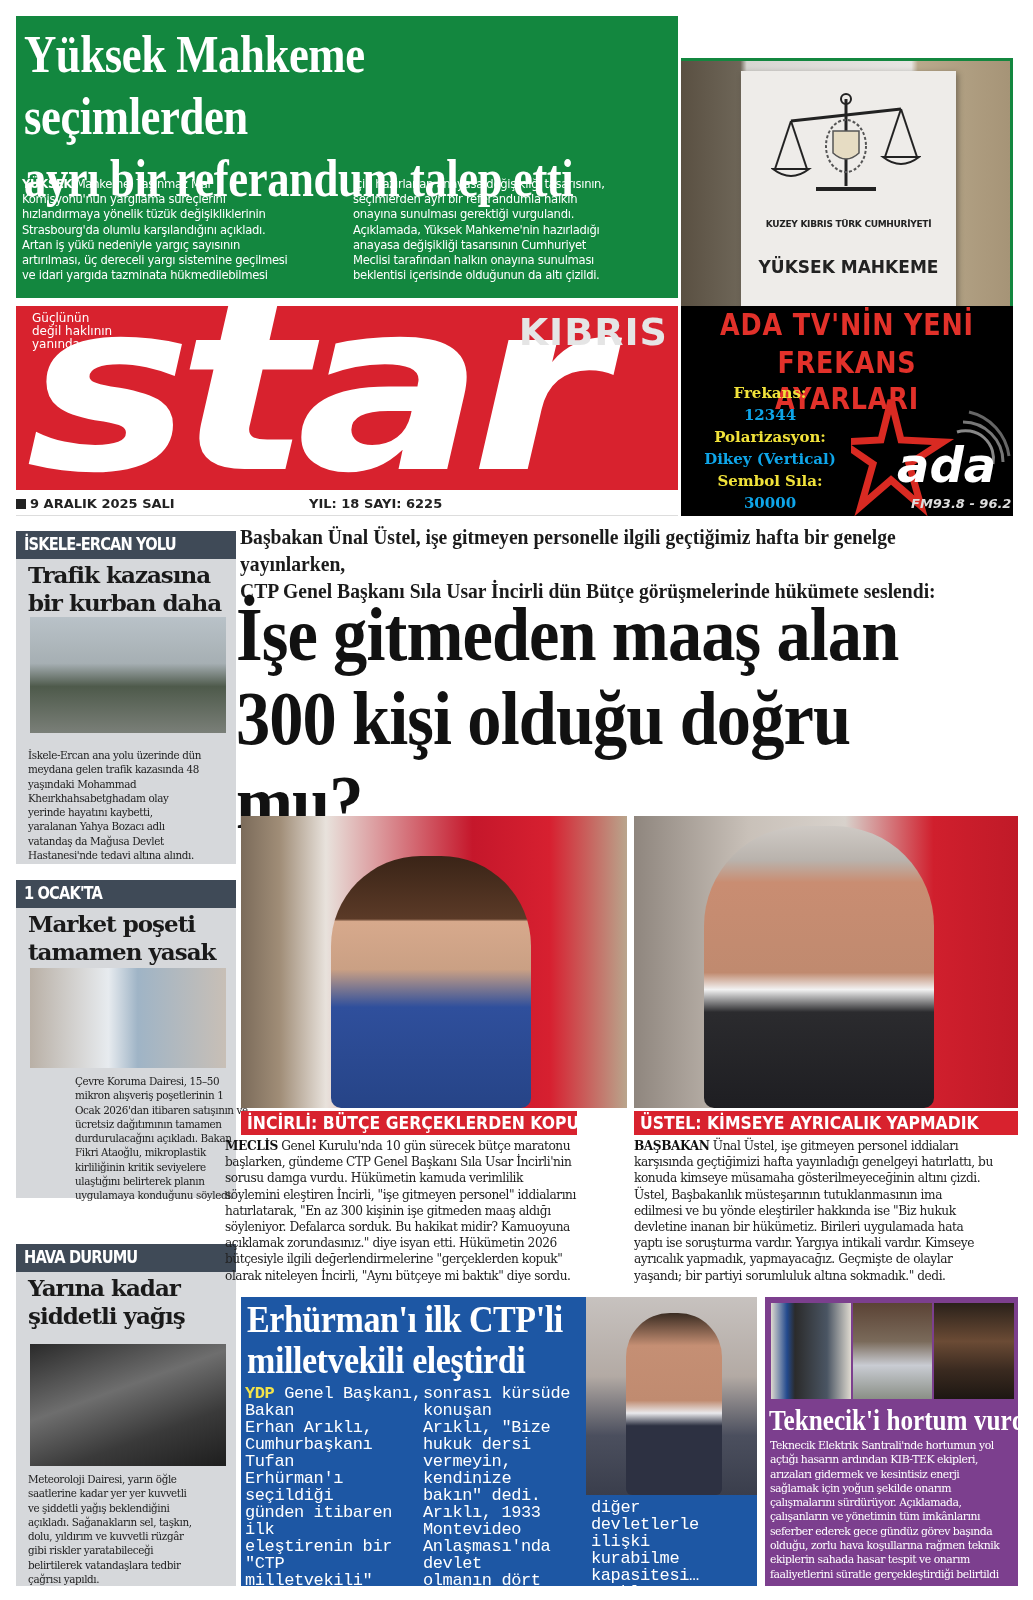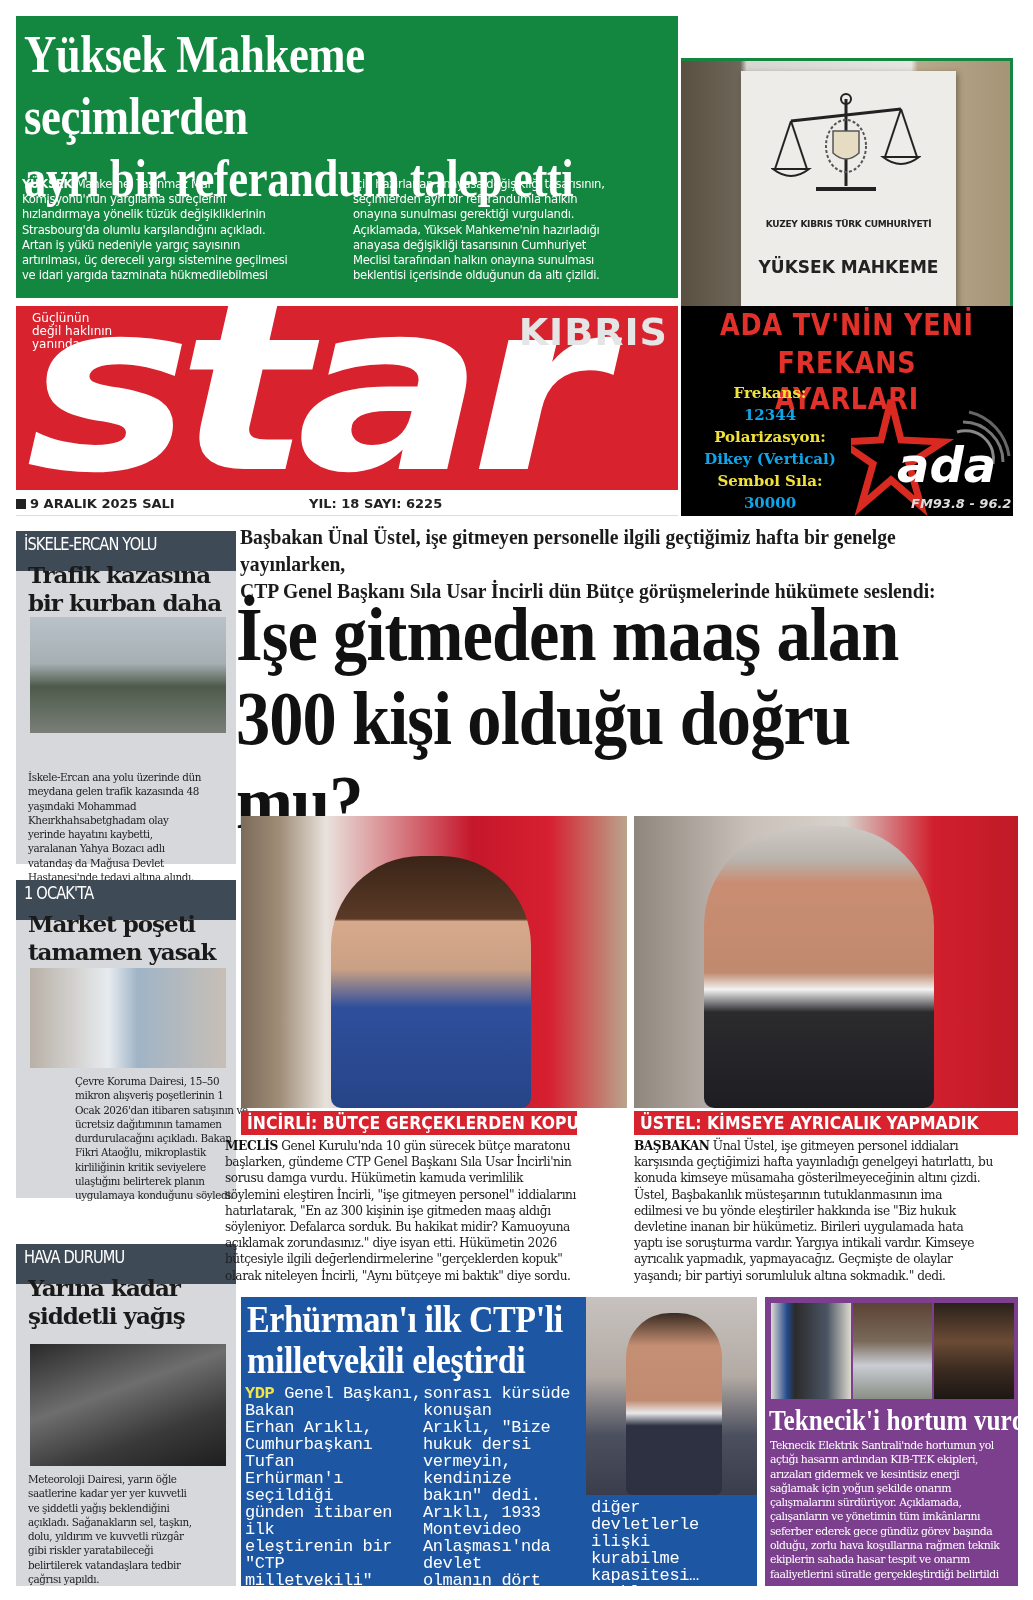--- a/index.html
+++ b/index.html
@@ -37,21 +37,21 @@
   #ada-ad .t1, #ada-ad .t2 { position: absolute; left: 0; width: 332px; text-align: center; color: #e2312a; font-family: "DejaVu Sans", sans-serif; font-weight: bold; font-size: 31px; letter-spacing: 1px; transform: scaleX(0.82); }
   #ada-ad .t1 { top: 0; }
   #ada-ad .t2 { top: 38px; }
   #ada-ad .info { position: absolute; left: 0; top: 76px; width: 178px; text-align: center; font-family: "DejaVu Serif", serif; font-weight: bold; font-size: 15px; line-height: 22px; }
   #ada-ad .lbl { color: #f1e23a; }
   #ada-ad .val { color: #0ea5e9; }
   #ada-ad .logo { position: absolute; left: 170px; top: 86px; width: 160px; height: 124px; }
 
   
   .side-box { position: absolute; left: 16px; width: 220px; background: #d6d8db; }
-  .side-box .tab { position: absolute; left: 0; top: 0; width: 220px; height: 40px; background: #3f4a57; color: #fff; font-family: "DejaVu Sans", sans-serif; font-weight: normal; font-size: 17px; padding-left: 8px; line-height: 26px; transform-origin: left; letter-spacing: -1px; }
+  .side-box .tab { position: absolute; left: 0; top: 0; width: 220px; height: 28px; background: #3f4a57; color: #fff; font-family: "DejaVu Sans", sans-serif; font-weight: bold; font-size: 17px; padding-left: 8px; line-height: 26px; transform-origin: left; letter-spacing: -1px; }
   .side-box .tab span { display: inline-block; transform: scaleX(0.86); transform-origin: left; }
   .side-box .ttl { position: absolute; left: 12px; top: 30px; width: 205px; font-family: "DejaVu Serif", serif; font-weight: bold; font-size: 23px; line-height: 28px; color: #1a1a1a; white-space: pre-line; letter-spacing: -1px; }
   .side-box .pic { position: absolute; left: 14px; width: 196px; height: 116px; }
   .side-box .txt { position: absolute; left: 12px; width: 208px; font-family: "DejaVu Serif", serif; font-size: 10.4px; line-height: 14.3px; color: #222; white-space: pre-line; letter-spacing: -0.4px; }
 
   
   #main-intro { left: 240px; top: 524px; width: 780px; font-family: "Liberation Serif", serif; font-weight: bold; font-size: 21px; line-height: 27px; color: #1b1b1b; white-space: pre-line; transform: scaleX(0.935); transform-origin: left top; }
   #main-headline { left: 236px; top: 592px; width: 780px; font-family: "Liberation Serif", serif; font-weight: bold; font-size: 76px; line-height: 84px; color: #111; white-space: pre-line; transform: scaleX(0.90); transform-origin: left top; letter-spacing: -1px; }
 
   .photo { position: absolute; overflow: hidden; }
@@ -158,21 +158,21 @@
     <text x="46" y="90" fill="#fff" font-family="DejaVu Sans, sans-serif" font-weight="bold" font-style="italic" font-size="48">ada</text>
     <text x="60" y="116" fill="#ddd" font-family="DejaVu Sans, sans-serif" font-weight="bold" font-style="italic" font-size="13">FM93.8 - 96.2</text>
   </svg>
 </div>
 
 <div class="side-box" style="top:531px;height:333px;">
   <div class="tab"><span>İSKELE-ERCAN YOLU</span></div>
   <div class="ttl">Trafik kazasına
 bir kurban daha</div>
   <div class="pic" style="top:86px;background:linear-gradient(180deg,#b9c2c8 0%,#a6afb3 40%,#4e5a4b 60%,#7a7f78 100%);"></div>
-  <div class="txt" style="top:217px;margin-top:22px;">İskele-Ercan ana yolu üzerinde dün
+  <div class="txt" style="top:217px;">İskele-Ercan ana yolu üzerinde dün
 meydana gelen trafik kazasında 48
 yaşındaki Mohammad
 Kheırkhahsabetghadam olay
 yerinde hayatını kaybetti,
 yaralanan Yahya Bozacı adlı
 vatandaş da Mağusa Devlet
 Hastanesi'nde tedavi altına alındı.</div>
 </div>
 
 <div class="side-box" style="top:880px;height:318px;">

